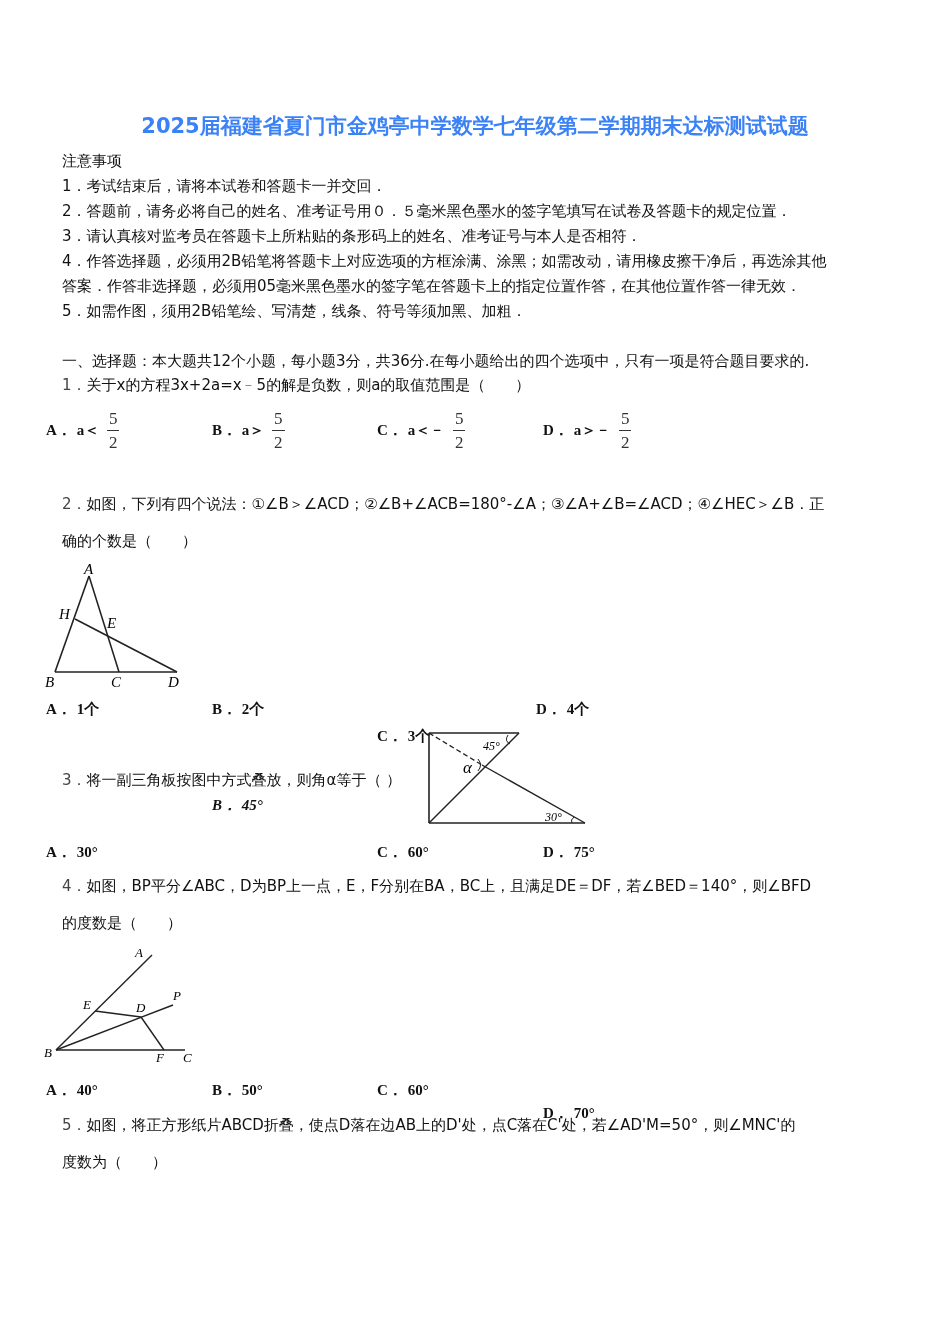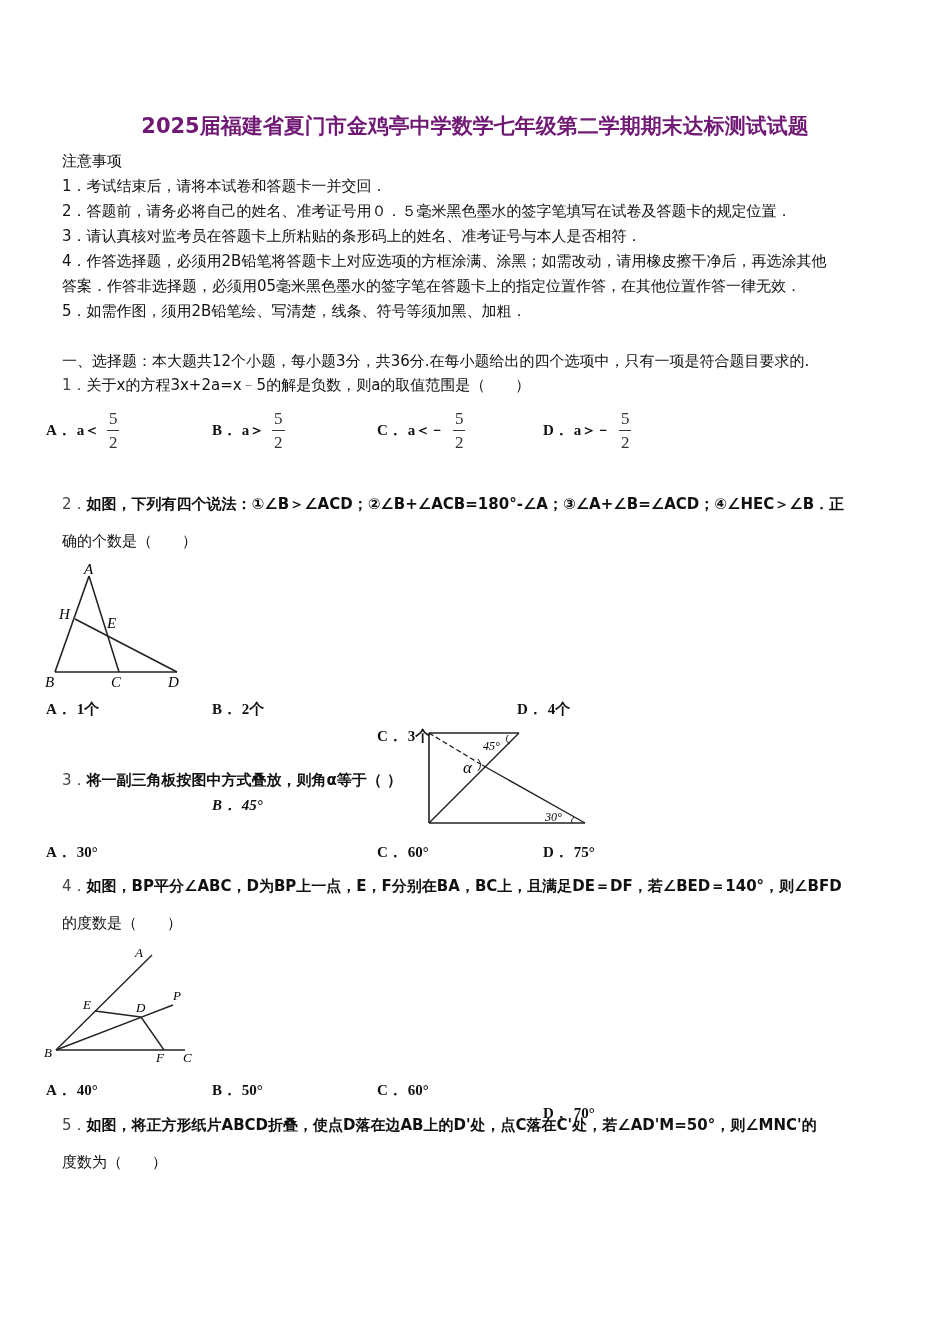--- a/index.html
+++ b/index.html
@@ -5,27 +5,27 @@
   html, body { margin: 0; padding: 0; background: #ffffff; }
   body {
     width: 950px; height: 1344px; position: relative; overflow: hidden;
     font-family: "DejaVu Serif", "Liberation Serif", serif;
     color: #111;
   }
   .abs { position: absolute; }
   .title {
     left: 0; width: 950px; top: 112px; text-align: center;
     font-family: "DejaVu Sans", "Liberation Sans", sans-serif;
-    font-weight: bold; font-size: 21px; letter-spacing: 0px; color: #701a75;
+    font-weight: bold; font-size: 21px; letter-spacing: 0px; color: #3b82f6;
   }
   .line {
     left: 62px; font-size: 15px; white-space: nowrap; color: #111; text-align: center;
   }
   .note { font-family: "DejaVu Sans", "Liberation Sans", sans-serif; font-size: 15px; }
-  .bold { font-weight: bold; }
+  .bold { font-weight: normal; }
   .opt {
     position: absolute; font-size: 15px; white-space: nowrap;
   }
   .opt .lbl { font-weight: bold; font-family: "Liberation Serif", serif; }
   .opt .val { font-weight: bold; font-family: "Liberation Serif", serif; }
   .frac {
     display: inline-block; vertical-align: middle; text-align: center;
     font-family: "Liberation Serif", serif; font-size: 17px; color: #333; line-height: 1;
     margin-left: 3px;
   }
@@ -96,21 +96,21 @@
   <span class="val">1个</span>
 </div>
 <div class="opt" style="left:212px; top:700px;">
   <span class="lbl">B．</span>
   <span class="val">2个</span>
 </div>
 <div class="opt" style="left:377px; top:700px;margin-top:27px;">
   <span class="lbl">C．</span>
   <span class="val">3个</span>
 </div>
-<div class="opt" style="left:517px; top:700px;">
+<div class="opt" style="left:536px; top:700px;">
   <span class="lbl">D．</span>
   <span class="val">4个</span>
 </div>
 
 <div class="abs line note" style="top:771px;">
   <span class="qnum">3．</span><span class="bold">将一副三角板按图中方式叠放，则角α等于（ ）</span>
 </div>
 
 <svg class="abs" style="left:420px; top:728px;" width="175" height="100">
 

